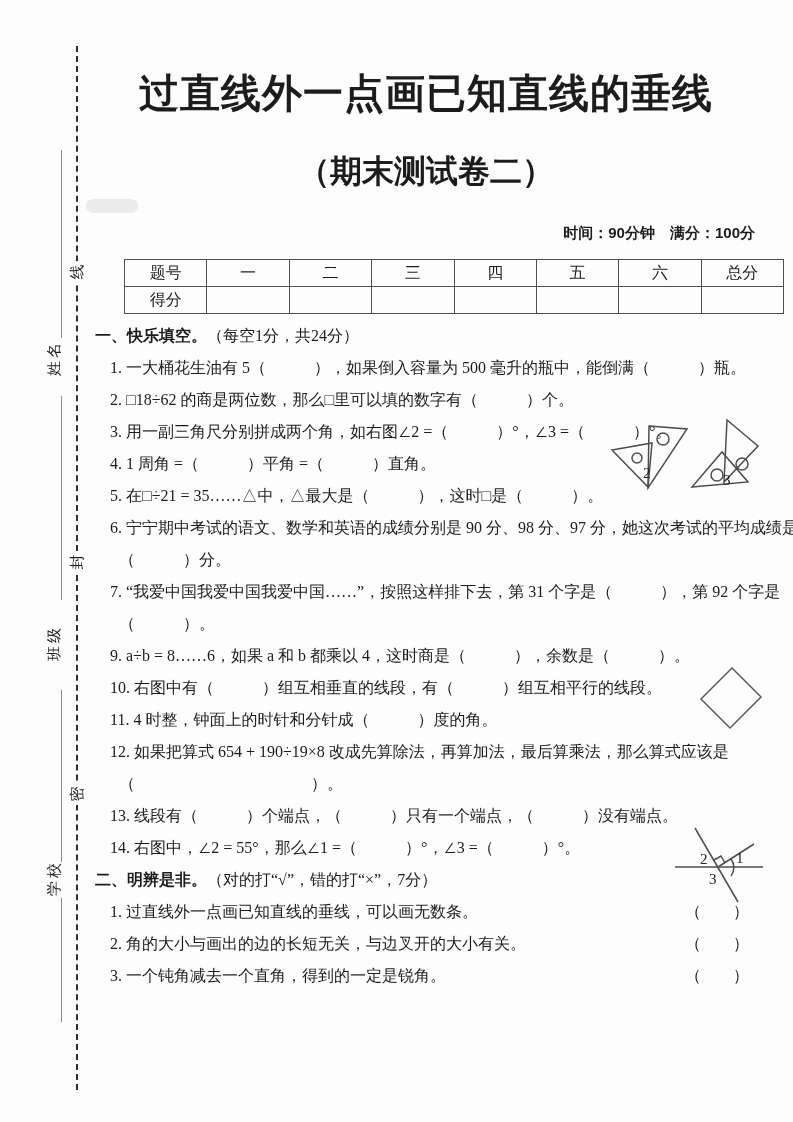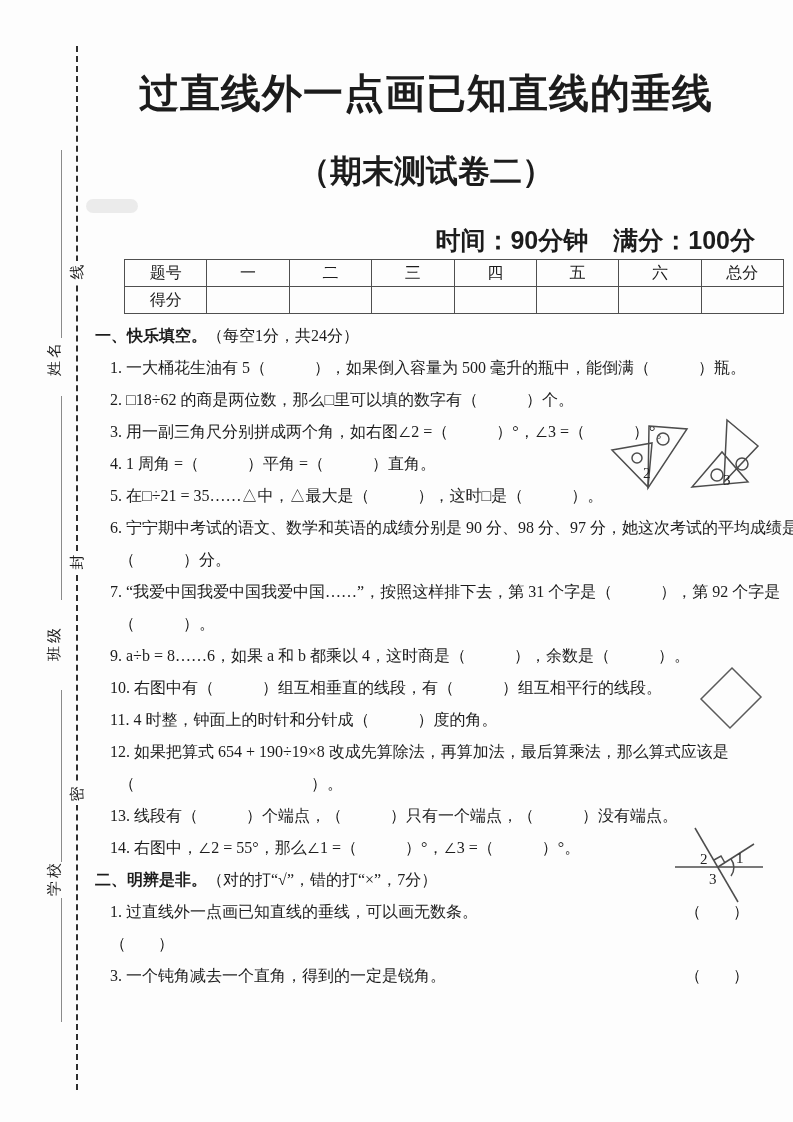--- a/index.html
+++ b/index.html
@@ -6,21 +6,21 @@
   .page{position:relative;width:793px;height:1122px;background:#fdfdfd;
         font-family:"Liberation Serif",serif;color:#1c1c1c;overflow:hidden;}
 
   
   .title{position:absolute;top:66px;left:90px;width:672px;text-align:center;
          font-family:"Liberation Sans",sans-serif;font-weight:bold;font-size:40px;
          letter-spacing:1px;white-space:nowrap;}
   .subtitle{position:absolute;top:150px;left:90px;width:672px;text-align:center;
          font-family:"Liberation Sans",sans-serif;font-weight:bold;font-size:32px;}
   .meta{position:absolute;top:224px;left:95px;width:660px;text-align:right;
-         font-family:"Liberation Sans",sans-serif;font-weight:bold;font-size:25px;}
+         font-family:"Liberation Sans",sans-serif;font-weight:bold;font-size:15px;}
   .smudge{position:absolute;left:86px;top:199px;width:52px;height:14px;
          background:#e2e2e2;border-radius:7px;opacity:.65;}
 
   
   .score-table{position:absolute;top:259px;left:96px;width:660px;
          border-collapse:collapse;table-layout:fixed;font-size:16px;margin-left:28px;}
   .score-table td{border:1.5px solid #4f4f4f;height:26px;text-align:center;padding:0;}
 
   
   .content{position:absolute;top:320px;left:95px;width:666px;
@@ -118,20 +118,21 @@
     <div class="line">14. 右图中，∠2 = 55°，那么∠1 =（　　　）°，∠3 =（　　　）°。</div>
 
     <div class="sec-head">
       <span class="b">二、明辨是非。</span><span class="n">（对的打“√”，错的打“×”，7分）</span>
     </div>
     <div class="tf-row">
       <span>1. 过直线外一点画已知直线的垂线，可以画无数条。</span>
       <span>（　　）</span>
     </div>
     <div class="tf-row">
+      <span>2. 角的大小与画出的边的长短无关，与边叉开的大小有关。</span>
       <span>（　　）</span>
     </div>
     <div class="tf-row">
       <span>3. 一个钝角减去一个直角，得到的一定是锐角。</span>
       <span>（　　）</span>
     </div>
   </div>
 
   <div class="fig" style="left:600px;top:408px">
     <svg width="170" height="92" viewBox="0 0 170 92">

